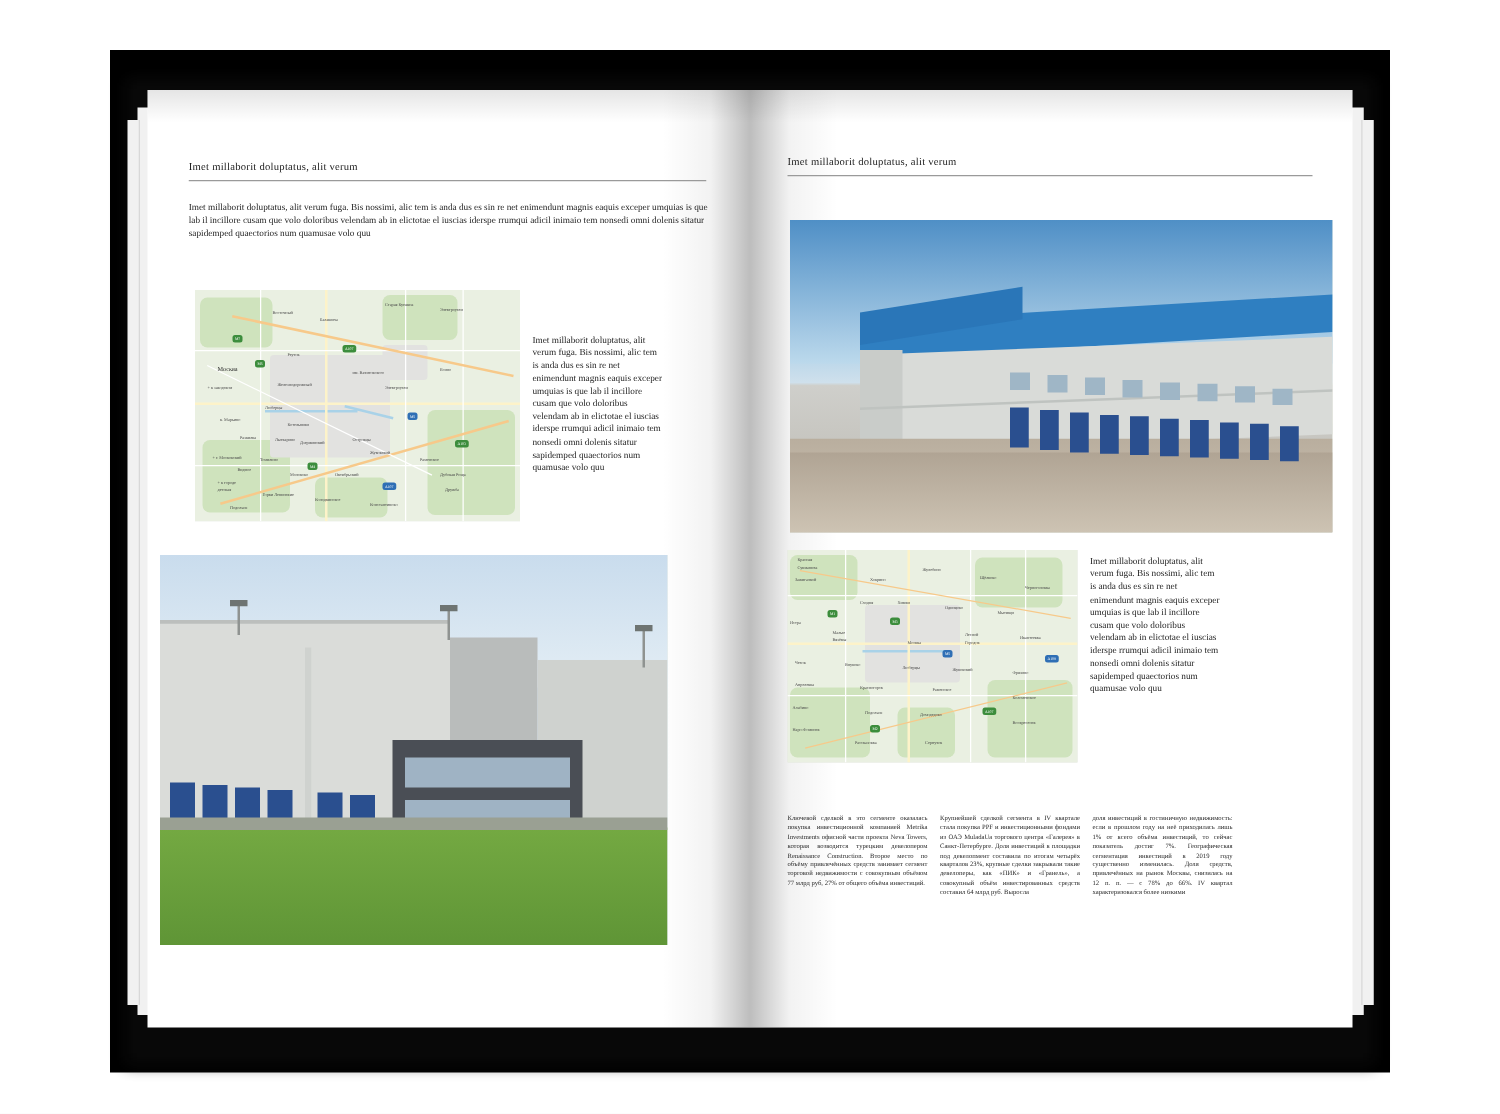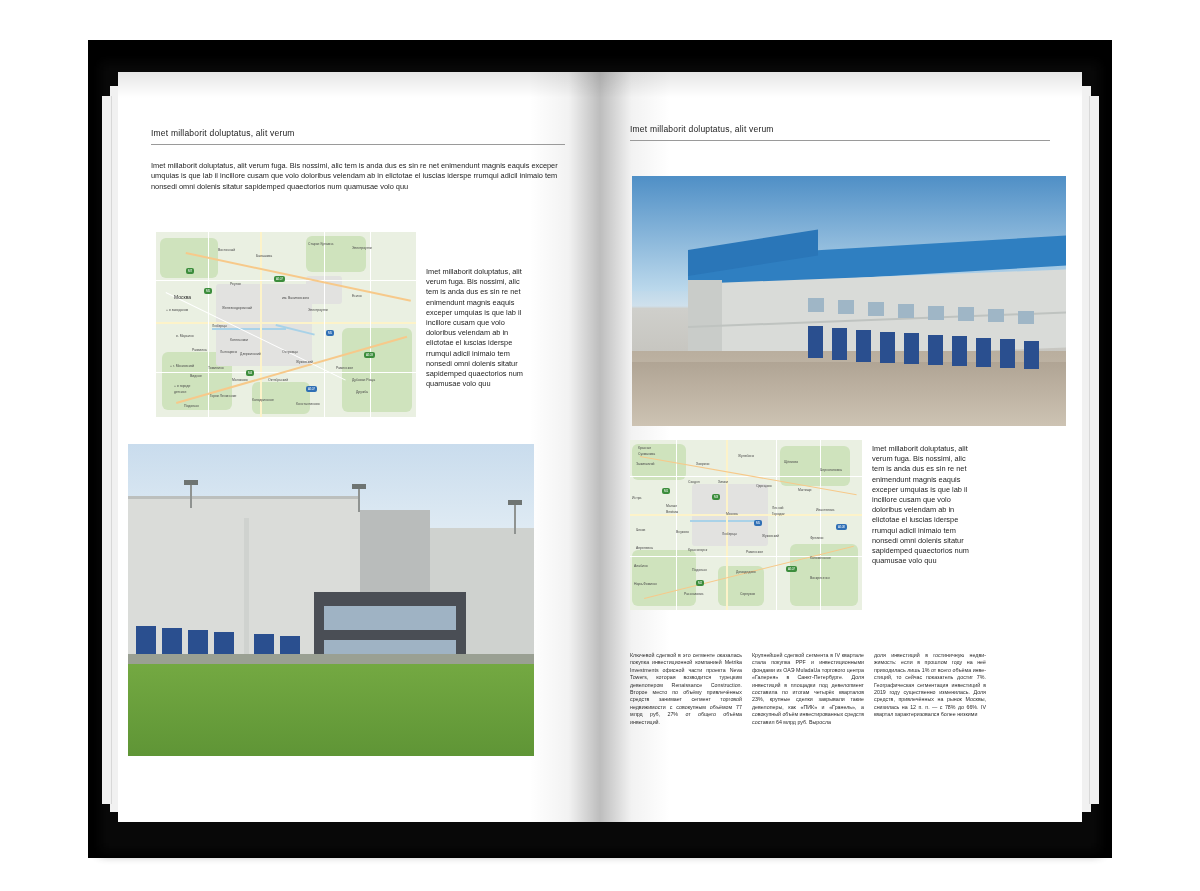--- a/index.html
+++ b/index.html
@@ -44,20 +44,21 @@
     opacity: .8;
   }
 
   
   .spread {
     position: absolute;
     left: 118px;
     top: 72px;
     width: 964px;
     height: 750px;
+    font-family: Liberation Serif, serif;
   }
 
   .page {
     position: absolute;
     top: 0;
     width: 482px;
     height: 750px;
     background: #ffffff;
     overflow: hidden;
   }

